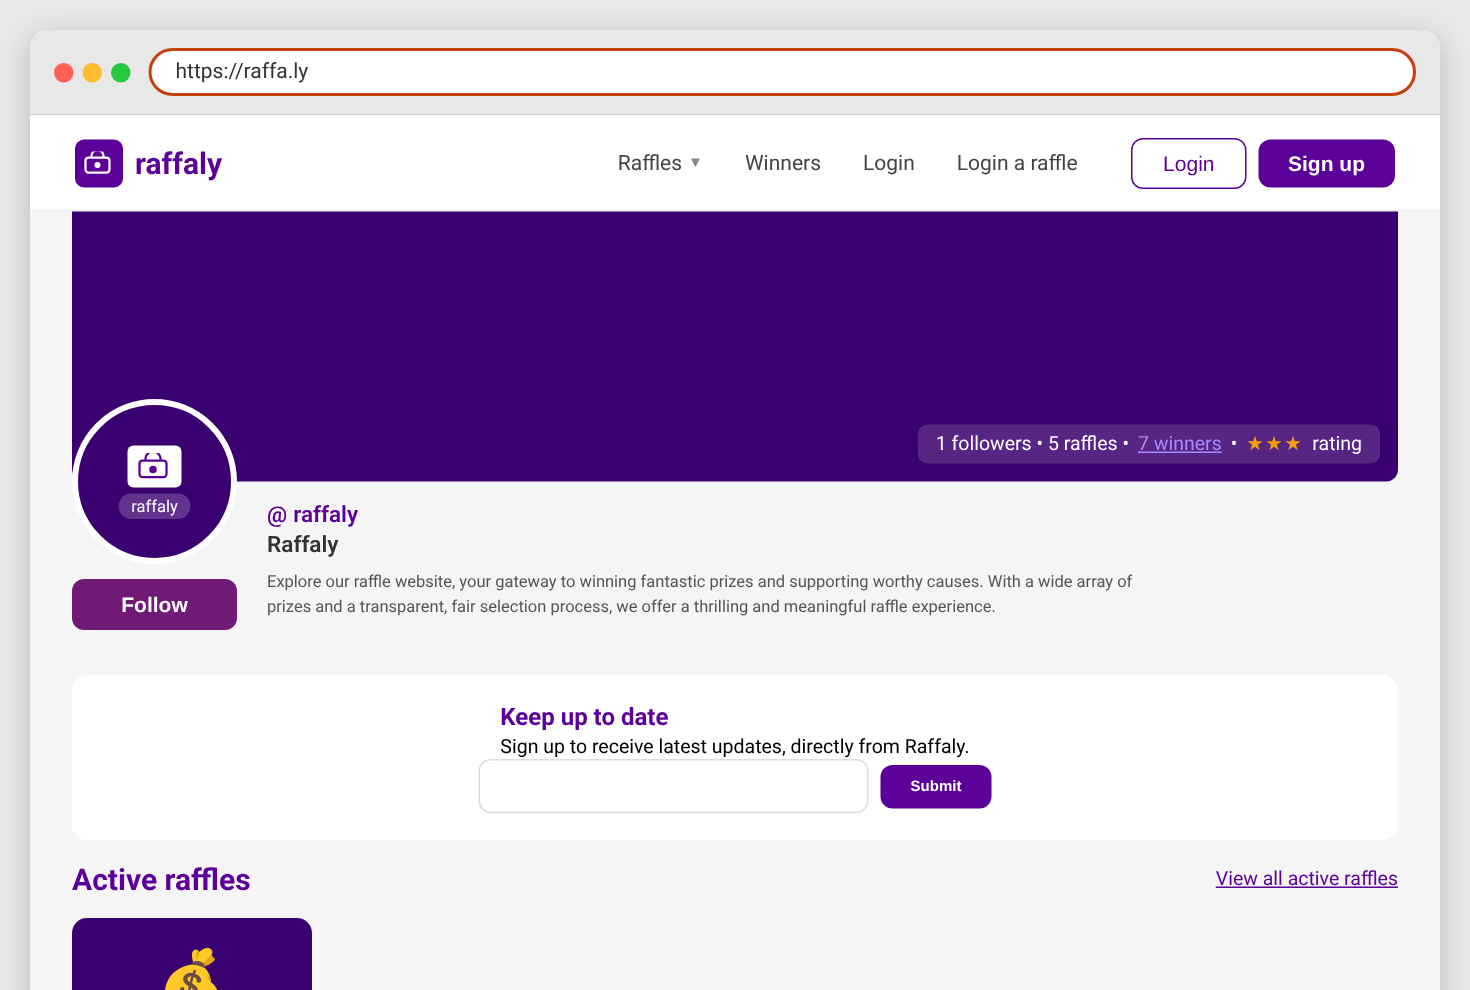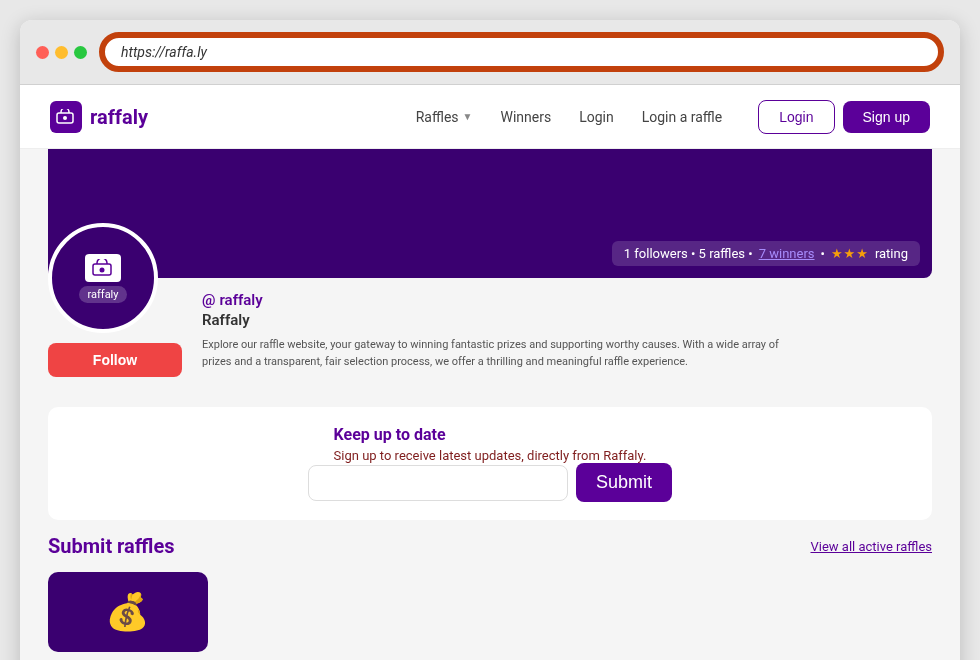--- a/index.html
+++ b/index.html
@@ -40,22 +40,21 @@
     .tl-red { background: #ff5f57; }
     .tl-yellow { background: #ffbd2e; }
     .tl-green { background: #28c840; }
     .address-bar {
       flex: 1;
       background: white;
       border-radius: 20px;
       padding: 6px 16px;
       font-size: 14px;
       color: #333;
-      border: 6px solid #c2410c;
-      font-style: italic;
+      border: 2px solid #c2410c;
     }
     .page-content {
       background: #f5f5f5;
       min-height: 620px;
     }
     
     .navbar {
       background: white;
       display: flex;
       align-items: center;
@@ -116,26 +115,26 @@
       font-weight: 500;
     }
     .btn-signup {
       padding: 8px 20px;
       background: #5b0099;
       color: white;
       border: none;
       border-radius: 8px;
       font-size: 14px;
       cursor: pointer;
-      font-weight: 400;
+      font-weight: 700;
     }
     
     .hero-banner {
       background: #3a0070;
-      height: 129px;
+      height: 180px;
       position: relative;
       margin: 0 28px;
       border-radius: 0 0 8px 8px;
     }
     .stats-bar {
       position: absolute;
       bottom: 12px;
       right: 12px;
       background: rgba(255,255,255,0.15);
       border-radius: 6px;
@@ -193,23 +192,23 @@
     }
     .avatar-tag {
       background: rgba(255,255,255,0.2);
       color: white;
       font-size: 11px;
       padding: 2px 8px;
       border-radius: 10px;
     }
     .follow-btn {
       margin-top: 10px;
-      width: 134px;
+      width: 110px;
       padding: 9px 0;
-      background: #ef4444;
+      background: #701a75;
       color: white;
       border: none;
       border-radius: 8px;
       font-size: 14px;
       font-weight: 600;
       cursor: pointer;
     }
     .profile-info {
       padding-top: 12px;
       flex: 1;
@@ -247,21 +246,21 @@
       flex-direction: column;
     }
     .newsletter-text h3 {
       font-size: 16px;
       font-weight: 700;
       color: #5b0099;
       margin-bottom: 4px;
     }
     .newsletter-text p {
       font-size: 13px;
-      color: #7f1d1d;
+      color: #000000;
       text-align: center;
     }
     .newsletter-form {
       display: flex;
       gap: 8px;
       align-items: center;
     }
     .newsletter-input {
       width: 260px;
       padding: 9px 14px;
@@ -270,22 +269,22 @@
       font-size: 14px;
       outline: none;
       background: white;
     }
     .newsletter-btn {
       padding: 9px 20px;
       background: #5b0099;
       color: white;
       border: none;
       border-radius: 8px;
-      font-size: 18px;
-      font-weight: 400;
+      font-size: 10px;
+      font-weight: 700;
       cursor: pointer;
     }
     
     .active-raffles-section {
       margin: 14px 28px;
     }
     .section-header {
       display: flex;
       align-items: center;
       justify-content: space-between;
@@ -406,21 +405,21 @@
         <p>Sign up to receive latest updates, directly from Raffaly.</p>
       </div>
       <div class="newsletter-form">
         <input class="newsletter-input" type="email" placeholder="" style="">
         <button class="newsletter-btn">Submit</button>
       </div>
     </div>
 
     <div class="active-raffles-section">
       <div class="section-header">
-        <h2 class="section-title">Submit raffles</h2>
+        <h2 class="section-title">Active raffles</h2>
         <a class="view-all-link">View all active raffles</a>
       </div>
       <div class="raffle-card">
         💰
       </div>
     </div>
   </div>
 </div>
 
 </body></html>

